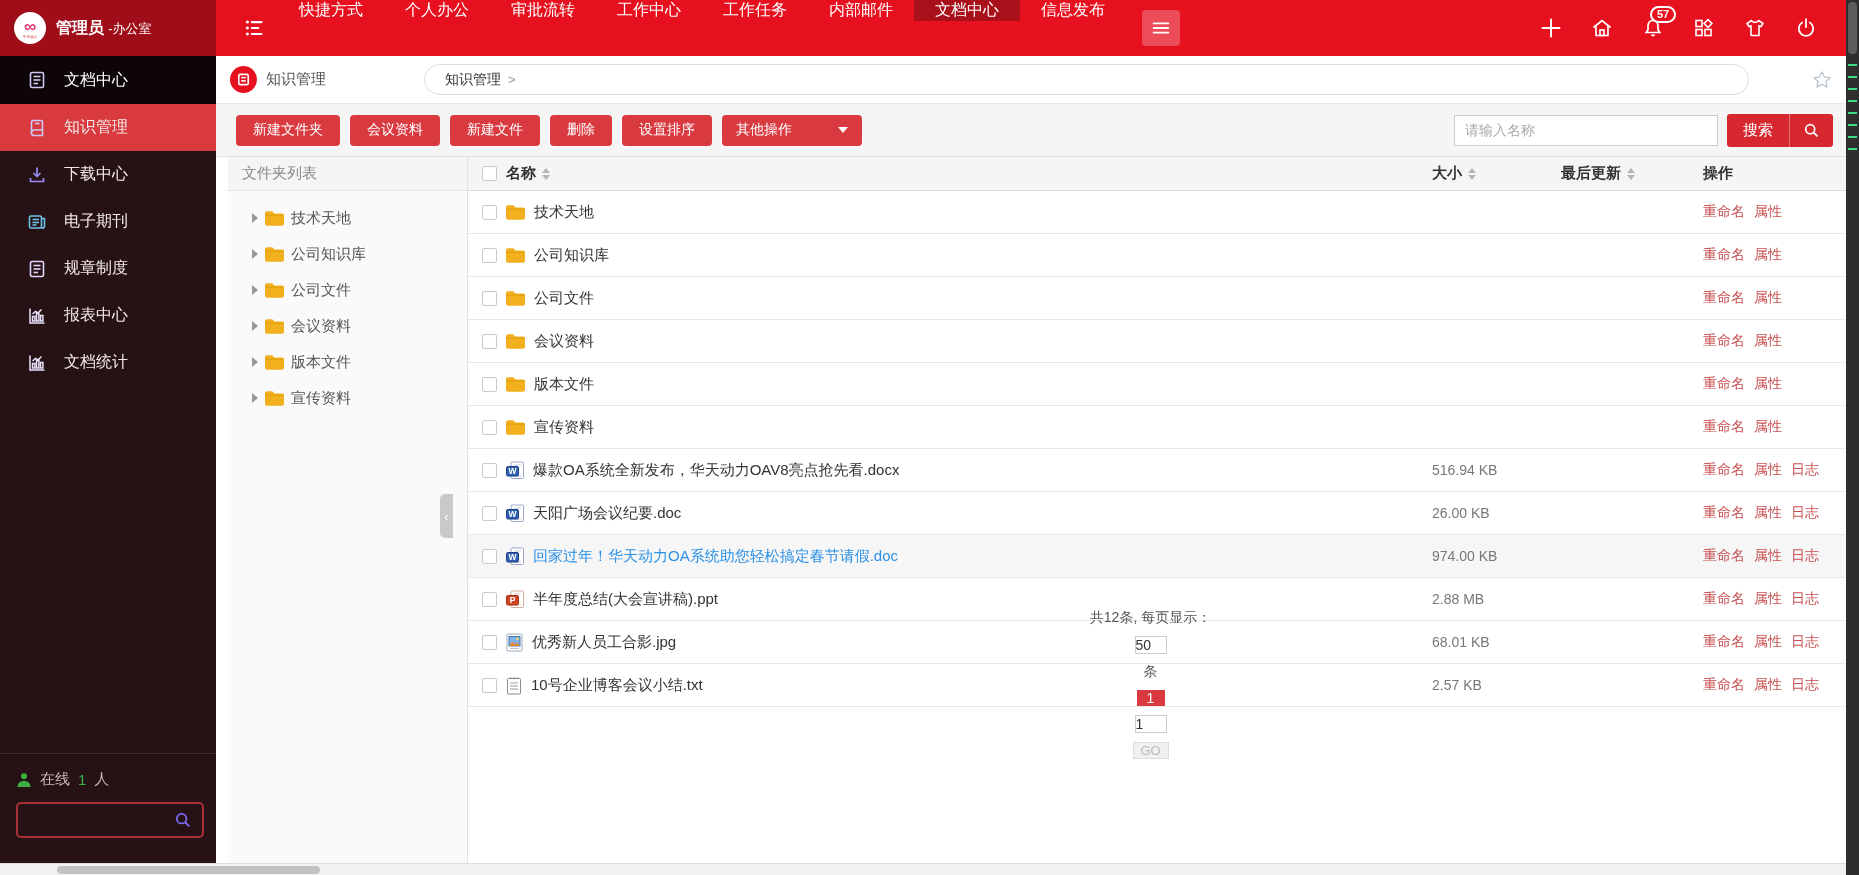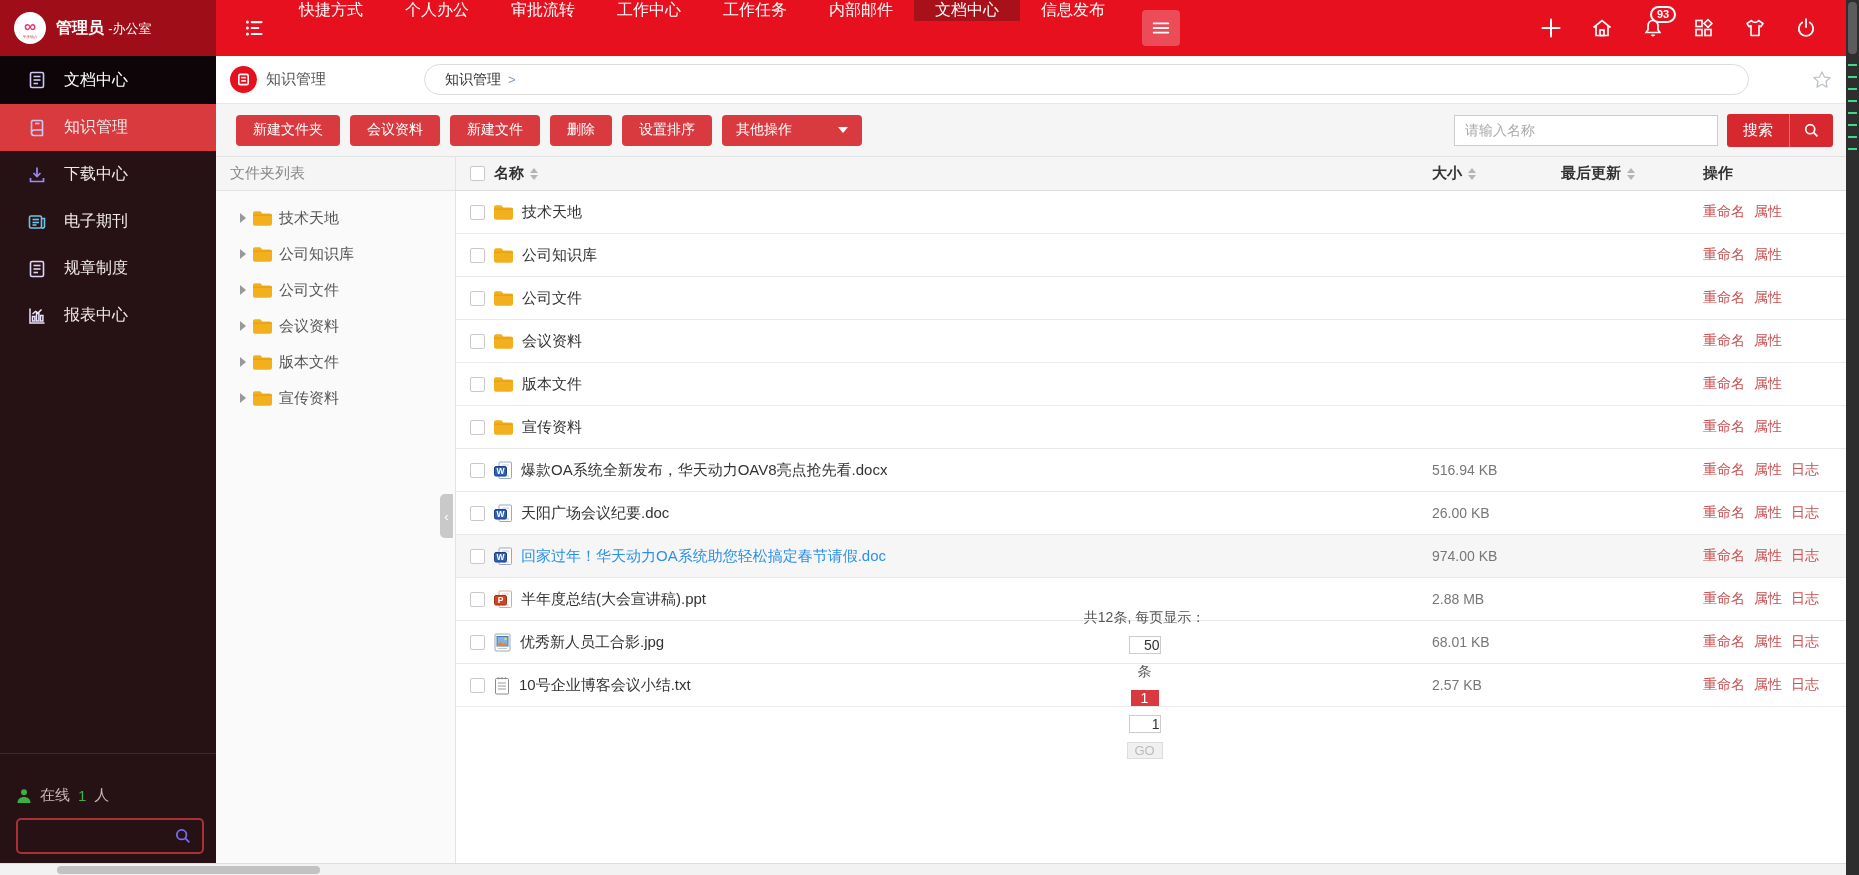--- a/index.html
+++ b/index.html
@@ -30,21 +30,21 @@
   .tb-ico{position:relative;display:flex;align-items:center;justify-content:center;width:26px;height:26px;cursor:pointer;}
   .badge{position:absolute;top:-9px;left:10px;background:var(--c-accent);border:2px solid #fff;color:#fff;font-size:11px;border-radius:9px;padding:0 5px;height:17px;line-height:13px;font-weight:bold;}
 
   
   .sidebar{position:absolute;left:0;top:56px;bottom:0;width:216px;background:var(--c-sidebar);z-index:4;}
   .sb-section{height:48px;background:var(--c-sidebarblack);display:flex;align-items:center;gap:16px;padding-left:26px;color:#fff;font-size:16px;}
   .sb-item{height:47px;display:flex;align-items:center;gap:16px;padding-left:26px;color:#f2eaea;font-size:16px;cursor:pointer;}
   .sb-item.active{background:var(--c-sidebaractive);}
   .sb-ico{width:22px;display:flex;justify-content:center;}
   .sb-bottom{position:absolute;left:0;right:0;bottom:12px;height:110px;border-top:1px solid #40282b;padding:16px 12px 0 16px;}
-  .online-row{display:flex;align-items:center;gap:8px;color:#cbb9bb;font-size:15px;margin-top:16px;}
+  .online-row{display:flex;align-items:center;gap:8px;color:#cbb9bb;font-size:15px;}
   .online-row .num{color:var(--c-online);}
   .sb-search{margin-top:13px;height:36px;border:2px solid #a93136;border-radius:5px;display:flex;align-items:center;background:transparent;padding:0 10px;}
   .sb-search input{flex:1;background:transparent;border:none;outline:none;color:#ddd;font-size:14px;min-width:0;}
 
   
   .main{position:absolute;left:216px;top:56px;right:0;bottom:0;background:#fff;display:flex;flex-direction:column;}
   .crumb-row{height:48px;flex:none;display:flex;align-items:center;padding:0 26px 0 14px;border-bottom:1px solid #e8e8e8;background:#fff;}
   .crumb-ico{width:27px;height:27px;border-radius:50%;background:var(--c-accent);display:flex;align-items:center;justify-content:center;flex:none;}
   .crumb-title{margin-left:9px;color:#555;font-size:15px;white-space:nowrap;}
   .crumb-pill{margin-left:98px;flex:1;max-width:1325px;height:31px;border:1px solid #dcdcdc;border-radius:16px;display:flex;align-items:center;padding:0 20px;font-size:14px;color:#333;background:#fff;cursor:text;}
@@ -55,21 +55,21 @@
   .btn{height:31px;background:var(--c-button);color:#fff;border:none;border-radius:4px;font-size:14px;padding:0 17px;cursor:pointer;white-space:nowrap;}
   .btn-drop{display:flex;align-items:center;justify-content:space-between;width:140px;padding:0 14px;}
   .caret{width:0;height:0;border-left:5px solid transparent;border-right:5px solid transparent;border-top:6px solid #fff;}
   .tb-search{margin-left:auto;display:flex;align-items:center;}
   .tb-search input{width:264px;height:31px;border:1px solid #ccc;background:#fff;padding:0 10px;font-size:14px;color:#ec4899;outline:none;}
   .tb-search input::placeholder{color:#aaa;}
   .btn-search{margin-left:9px;height:33px;display:flex;align-items:center;background:#d7282f;border:none;border-radius:3px;color:#fff;font-size:15px;cursor:pointer;padding:0;}
   .btn-search .txt{padding:0 16px;}
   .btn-search .mag{padding:0 13px;border-left:1px solid rgba(255,255,255,.35);display:flex;align-items:center;height:100%;}
 
-  .content{flex:1;display:flex;min-height:0;}
+  .content{flex:1;display:flex;min-height:0;padding-left:12px;}
   .tree-panel{width:240px;flex:none;background:#fafafa;border-right:1px solid #e3e3e3;}
   .tree-title{height:34px;display:flex;align-items:center;padding-left:14px;color:#888;font-size:15px;border-bottom:1px solid #e3e3e3;background:#f5f5f5;}
   .tree-body{padding-top:9px;}
   .tree-item{height:36px;display:flex;align-items:center;gap:7px;padding-left:24px;font-size:15px;color:#555;cursor:pointer;}
   .tcaret{width:0;height:0;border-top:5px solid transparent;border-bottom:5px solid transparent;border-left:6px solid #999;}
 
   .table-area{flex:1;display:flex;flex-direction:column;min-width:0;}
   .t-head,.t-row{display:grid;grid-template-columns:1fr 95px 108px 156px;align-items:center;padding-left:14px;gap:34px;}
   .t-head{height:34px;background:#f5f5f5;border-bottom:1px solid #dcdcdc;font-size:15px;color:#333;font-weight:bold;}
   .t-row{height:43px;border-bottom:1px solid #e9e9e9;background:#fff;font-size:15px;color:#333;}
@@ -82,21 +82,21 @@
   .c-size{font-size:14px;color:#777;}
   .c-act{display:flex;gap:9px;font-size:14px;}
   .act{color:var(--c-action);cursor:pointer;text-decoration:none;white-space:nowrap;}
   .sort{display:inline-flex;flex-direction:column;gap:2px;margin-left:6px;vertical-align:1px;}
   .sort i{display:block;width:0;height:0;border-left:4px solid transparent;border-right:4px solid transparent;}
   .sort .up{border-bottom:5px solid #b5b5b5;}
   .sort .dn{border-top:5px solid #b5b5b5;}
   .head-label{display:inline-flex;align-items:center;cursor:pointer;}
 
   .pagination{height:52px;display:flex;align-items:center;justify-content:flex-end;gap:9px;padding-right:26px;font-size:14px;color:#555;flex-direction:column;}
-  .pg-input{width:32px;height:27px;border:1px solid #ccc;text-align:right;font-size:14px;color:#333;outline:none;background:#fff;}
+  .pg-input{width:32px;height:27px;border:1px solid #ccc;text-align:left;font-size:14px;color:#333;outline:none;background:#fff;}
   .pg-cur{width:28px;height:28px;background:var(--c-button);color:#fff;border:none;font-size:14px;cursor:pointer;}
   .pg-go{width:36px;height:28px;background:#f0f0f0;border:1px solid #ddd;color:#bbb;font-size:13px;cursor:pointer;}
 
   
   .collapse-handle{position:absolute;left:440px;top:494px;width:13px;height:44px;background:#c9c9c9;border-radius:5px 0 0 5px;color:#fff;display:flex;align-items:center;justify-content:center;font-size:13px;cursor:pointer;z-index:6;}
   .vscroll{position:absolute;right:0;top:0;width:13px;height:875px;background:#2e2e2e;z-index:9;}
   .vscroll .thumb{position:absolute;left:2px;top:2px;width:9px;height:52px;background:#5c5c5c;border-radius:4px;}
   .vscroll .tick{position:absolute;left:2px;width:9px;height:2px;background:#3ddc84;}
   .hscroll{position:absolute;left:0;bottom:0;width:1859px;height:12px;background:#f2f2f2;border-top:1px solid #ddd;z-index:8;}
   .hscroll .thumb{position:absolute;left:57px;top:2px;width:263px;height:8px;background:#c2c2c2;border-radius:4px;}
@@ -157,21 +157,21 @@
           <path d="M3.5 11.5 L12 4.5 L20.5 11.5"></path>
           <path d="M6 10 V19.5 H18 V10"></path>
           <rect x="10" y="14" width="4" height="5.5"></rect>
         </svg>
     </span>
     <span class="tb-ico">
       <svg width="24" height="24" viewBox="0 0 24 24" fill="none" stroke="#fff" stroke-width="1.7">
           <path d="M12 4.5 c-3.4 0-5 2.6-5 6 v3.2 L5.2 16.5 h13.6 L17 13.7 v-3.2 c0-3.4-1.6-6-5-6z"></path>
           <path d="M10.5 18.7 a1.7 1.7 0 0 0 3 0"></path>
         </svg>
-      <span class="badge">93</span>
+      <span class="badge">57</span>
     </span>
     <span class="tb-ico">
       <svg width="24" height="24" viewBox="0 0 24 24" fill="none" stroke="#fff" stroke-width="1.6">
           <rect x="4" y="4.5" width="6" height="6"></rect>
           <rect x="4" y="13.5" width="6" height="6"></rect>
           <rect x="13" y="13.5" width="6" height="6"></rect>
           <rect x="13.2" y="4.7" width="5.6" height="5.6" transform="rotate(45 16 7.5)"></rect>
         </svg>
     </span>
     <span class="tb-ico">
@@ -249,20 +249,32 @@
           <svg width="20" height="20" viewBox="0 0 20 20" fill="none" stroke="#e9e4fb" stroke-width="1.5">
             <path d="M3 2.5 V17 H17.5"></path>
             <rect x="5.5" y="10.5" width="2.4" height="4.5"></rect>
             <rect x="9.5" y="7.5" width="2.4" height="7.5"></rect>
             <rect x="13.5" y="9.5" width="2.4" height="5.5"></rect>
             <path d="M5.5 8 l3-2.5 2.5 1.5 3.5-3.5"></path>
           </svg>
         </span>
         <span>报表中心</span>
       </div>
+      <div class="sb-item">
+        <span class="sb-ico">
+          <svg width="20" height="20" viewBox="0 0 20 20" fill="none" stroke="#e9e4fb" stroke-width="1.5">
+            <path d="M3 2.5 V17 H17.5"></path>
+            <rect x="5.5" y="10.5" width="2.4" height="4.5"></rect>
+            <rect x="9.5" y="7.5" width="2.4" height="7.5"></rect>
+            <rect x="13.5" y="9.5" width="2.4" height="5.5"></rect>
+            <path d="M5.5 8 l3-2.5 2.5 1.5 3.5-3.5"></path>
+          </svg>
+        </span>
+        <span>文档统计</span>
+      </div>
     </div>
   <div class="sb-bottom">
     <div class="online-row">
       <svg width="16" height="16" viewBox="0 0 16 16">
           <circle cx="8" cy="4.3" r="3" fill="#3cb043"></circle>
           <path d="M1.5 15 c0-4 3-6 6.5-6 s6.5 2 6.5 6z" fill="#3cb043"></path>
         </svg>
       <span>在线</span>
       <span class="num">1</span>
       <span>人</span>

